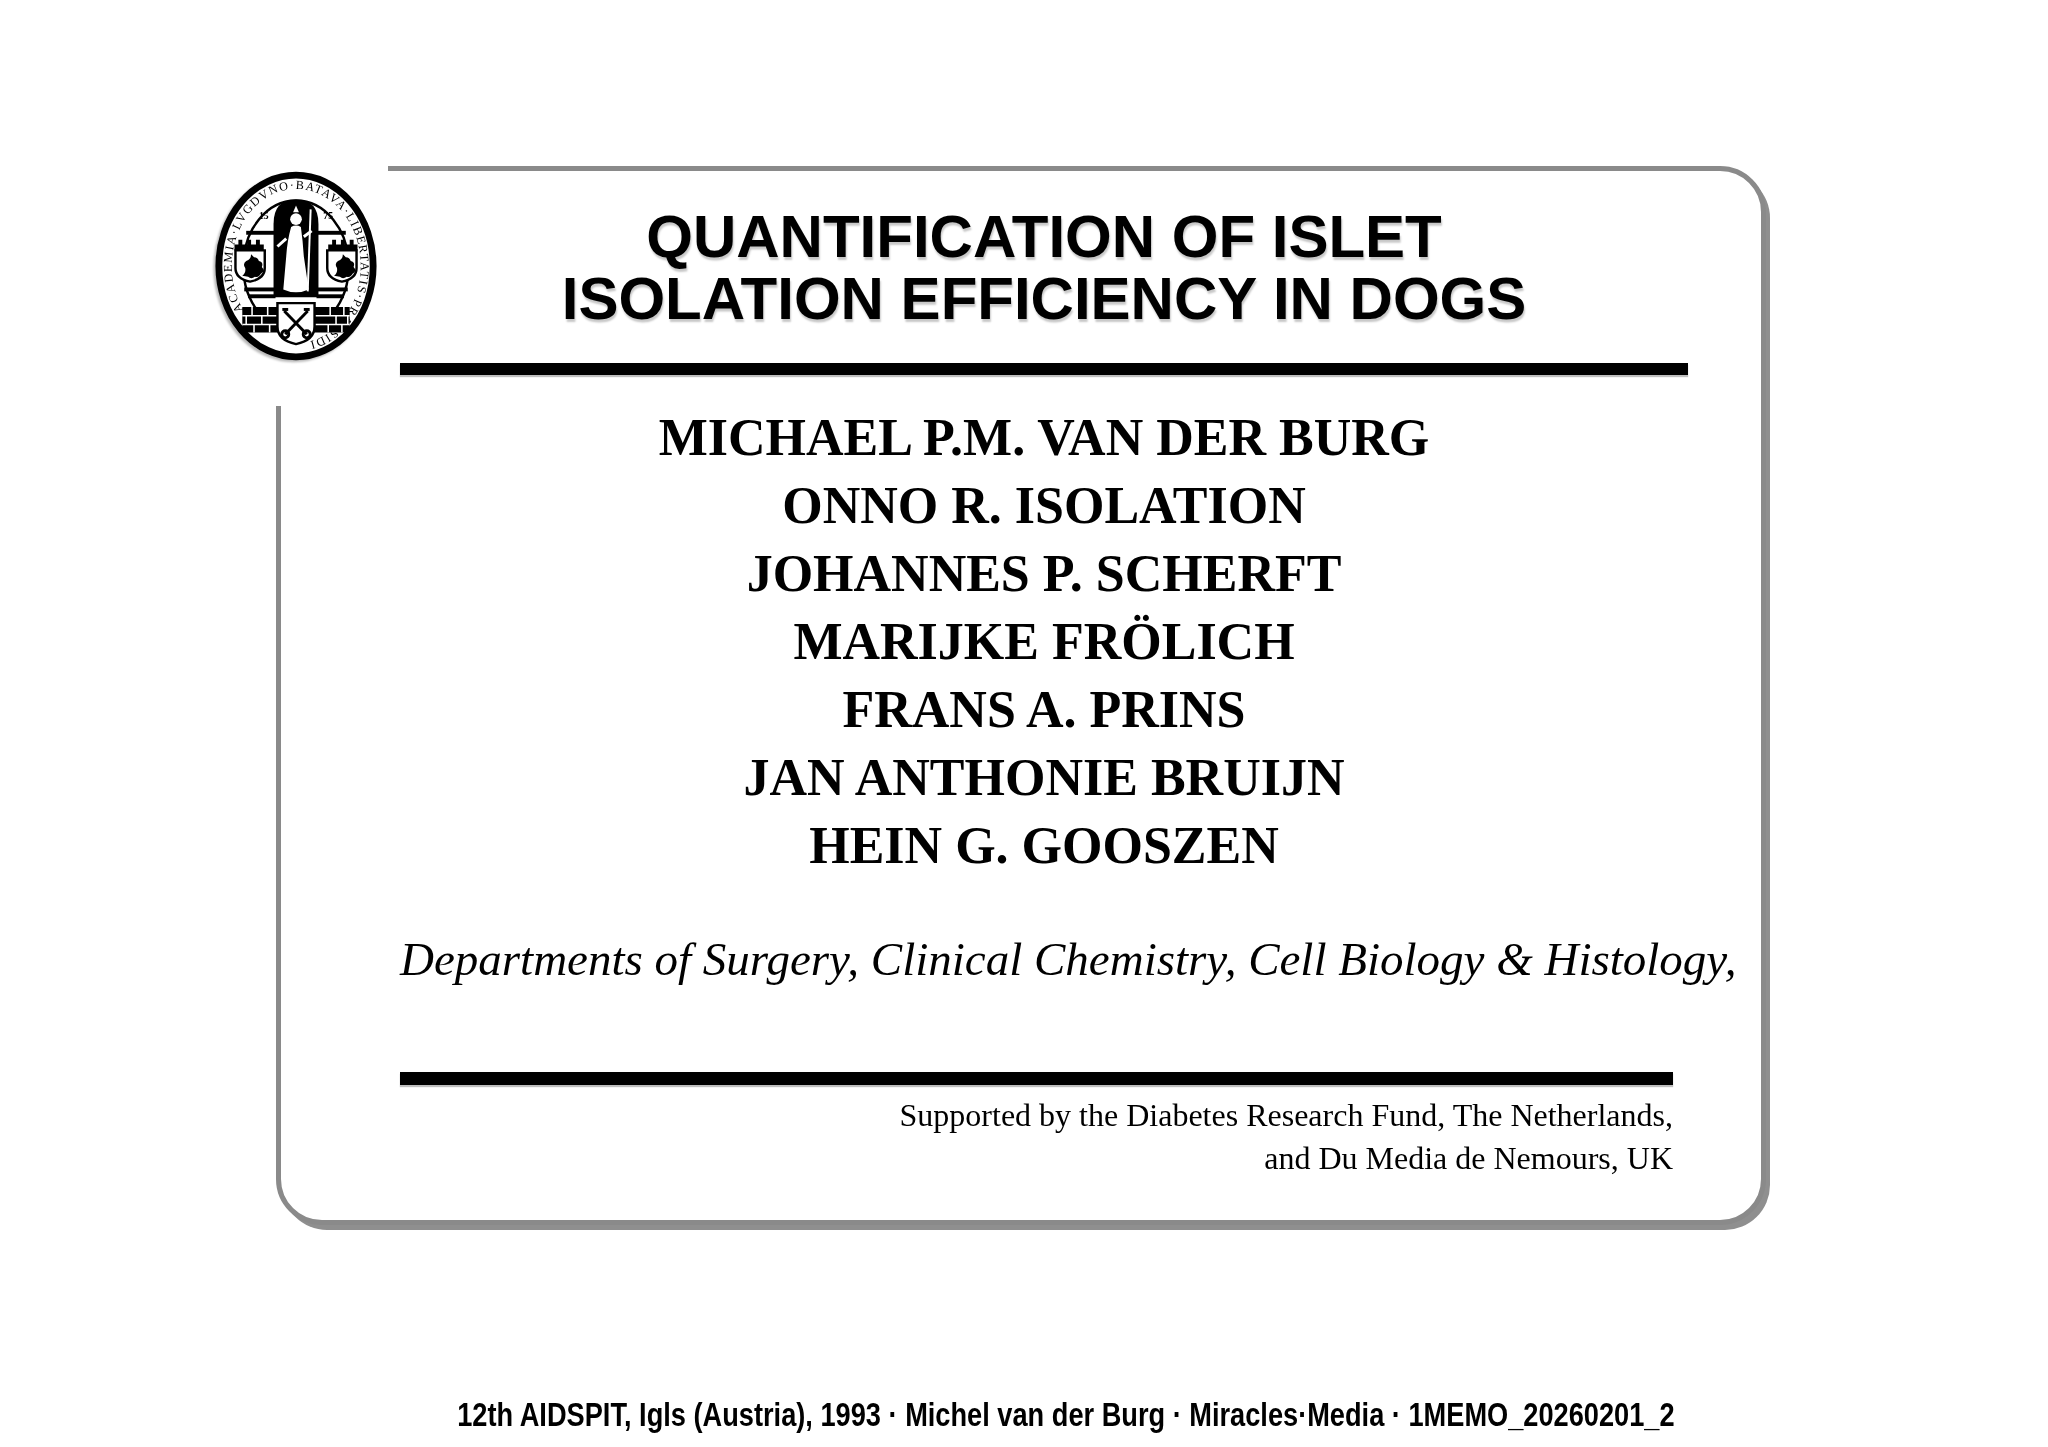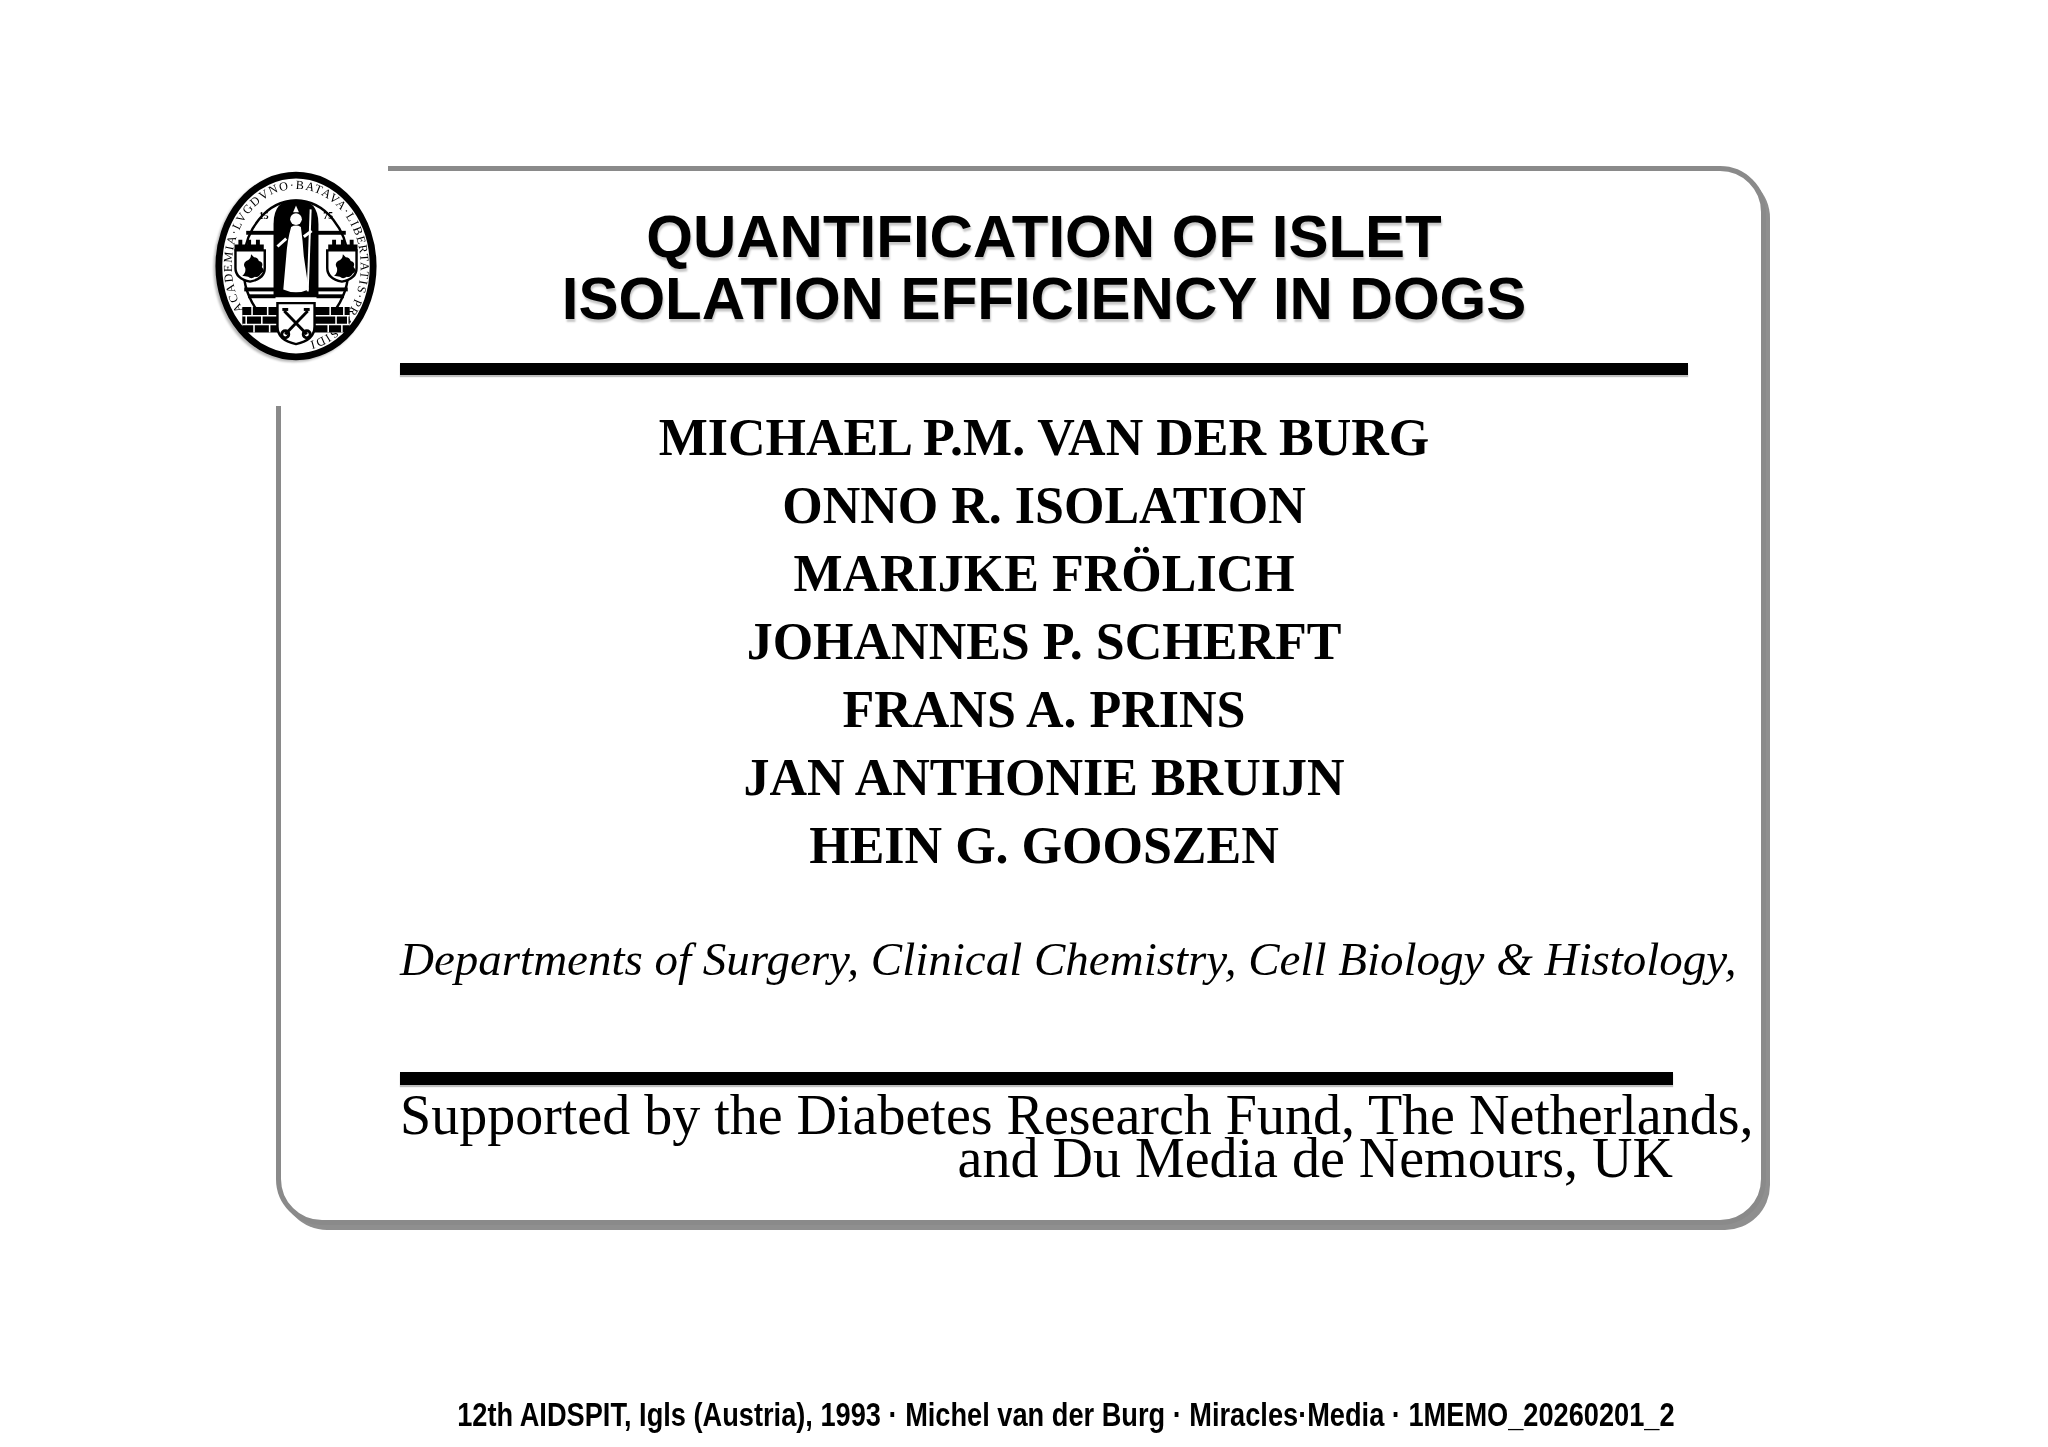--- a/index.html
+++ b/index.html
@@ -45,21 +45,21 @@
   
   .affiliation{
     position:absolute;left:400px;top:936px;width:1288px;
     text-align:center;font-family:"Liberation Serif",serif;
     font-style:italic;font-size:47px;line-height:47px;white-space:nowrap;
   }
   
   .support{
     position:absolute;left:400px;top:1094px;width:1273px;
     text-align:right;font-family:"Liberation Serif",serif;
-    font-size:56px;line-height:43px;white-space:nowrap;
+    font-size:32px;line-height:43px;white-space:nowrap;
   }
   
   .footer{
     position:absolute;left:60px;top:1396px;width:1988px;
     text-align:center;font-weight:bold;font-size:34px;line-height:36px;
     white-space:nowrap;transform:scaleX(0.80);transform-origin:53% 50%;
   }
 </style>
 </head>
 <body>
@@ -69,22 +69,22 @@
 <div class="title">
   <div>QUANTIFICATION OF ISLET</div>
   <div>ISOLATION EFFICIENCY IN DOGS</div>
 </div>
 
 <div class="rule rule-title"></div>
 
 <div class="authors">
   <div>MICHAEL P.M. VAN DER BURG</div>
   <div>ONNO R. ISOLATION</div>
+  <div>JOHANNES P. SCHERFT</div>
   <div>MARIJKE FRÖLICH</div>
-  <div>JOHANNES P. SCHERFT</div>
   <div>FRANS A. PRINS</div>
   <div>JAN ANTHONIE BRUIJN</div>
   <div>HEIN G. GOOSZEN</div>
 </div>
 
 <div class="affiliation">
   <div>Departments of Surgery, Clinical Chemistry, Cell Biology &amp; Histology,</div>
 </div>
 
 <div class="rule rule-bottom"></div>

